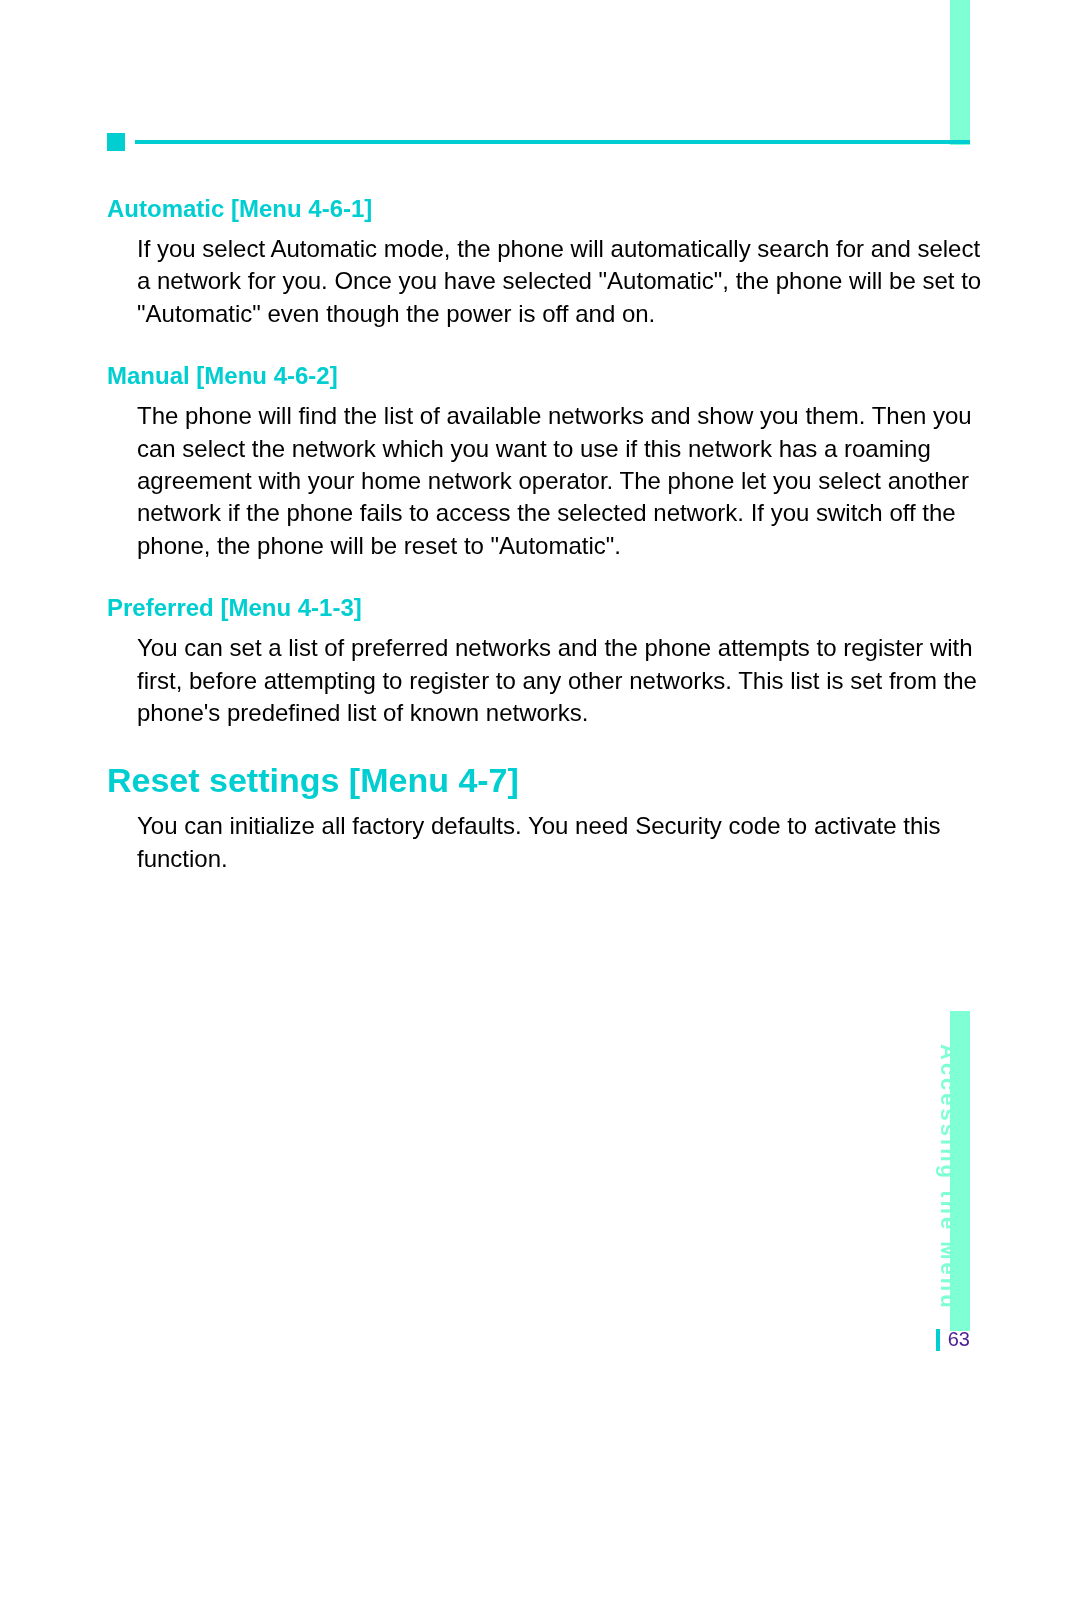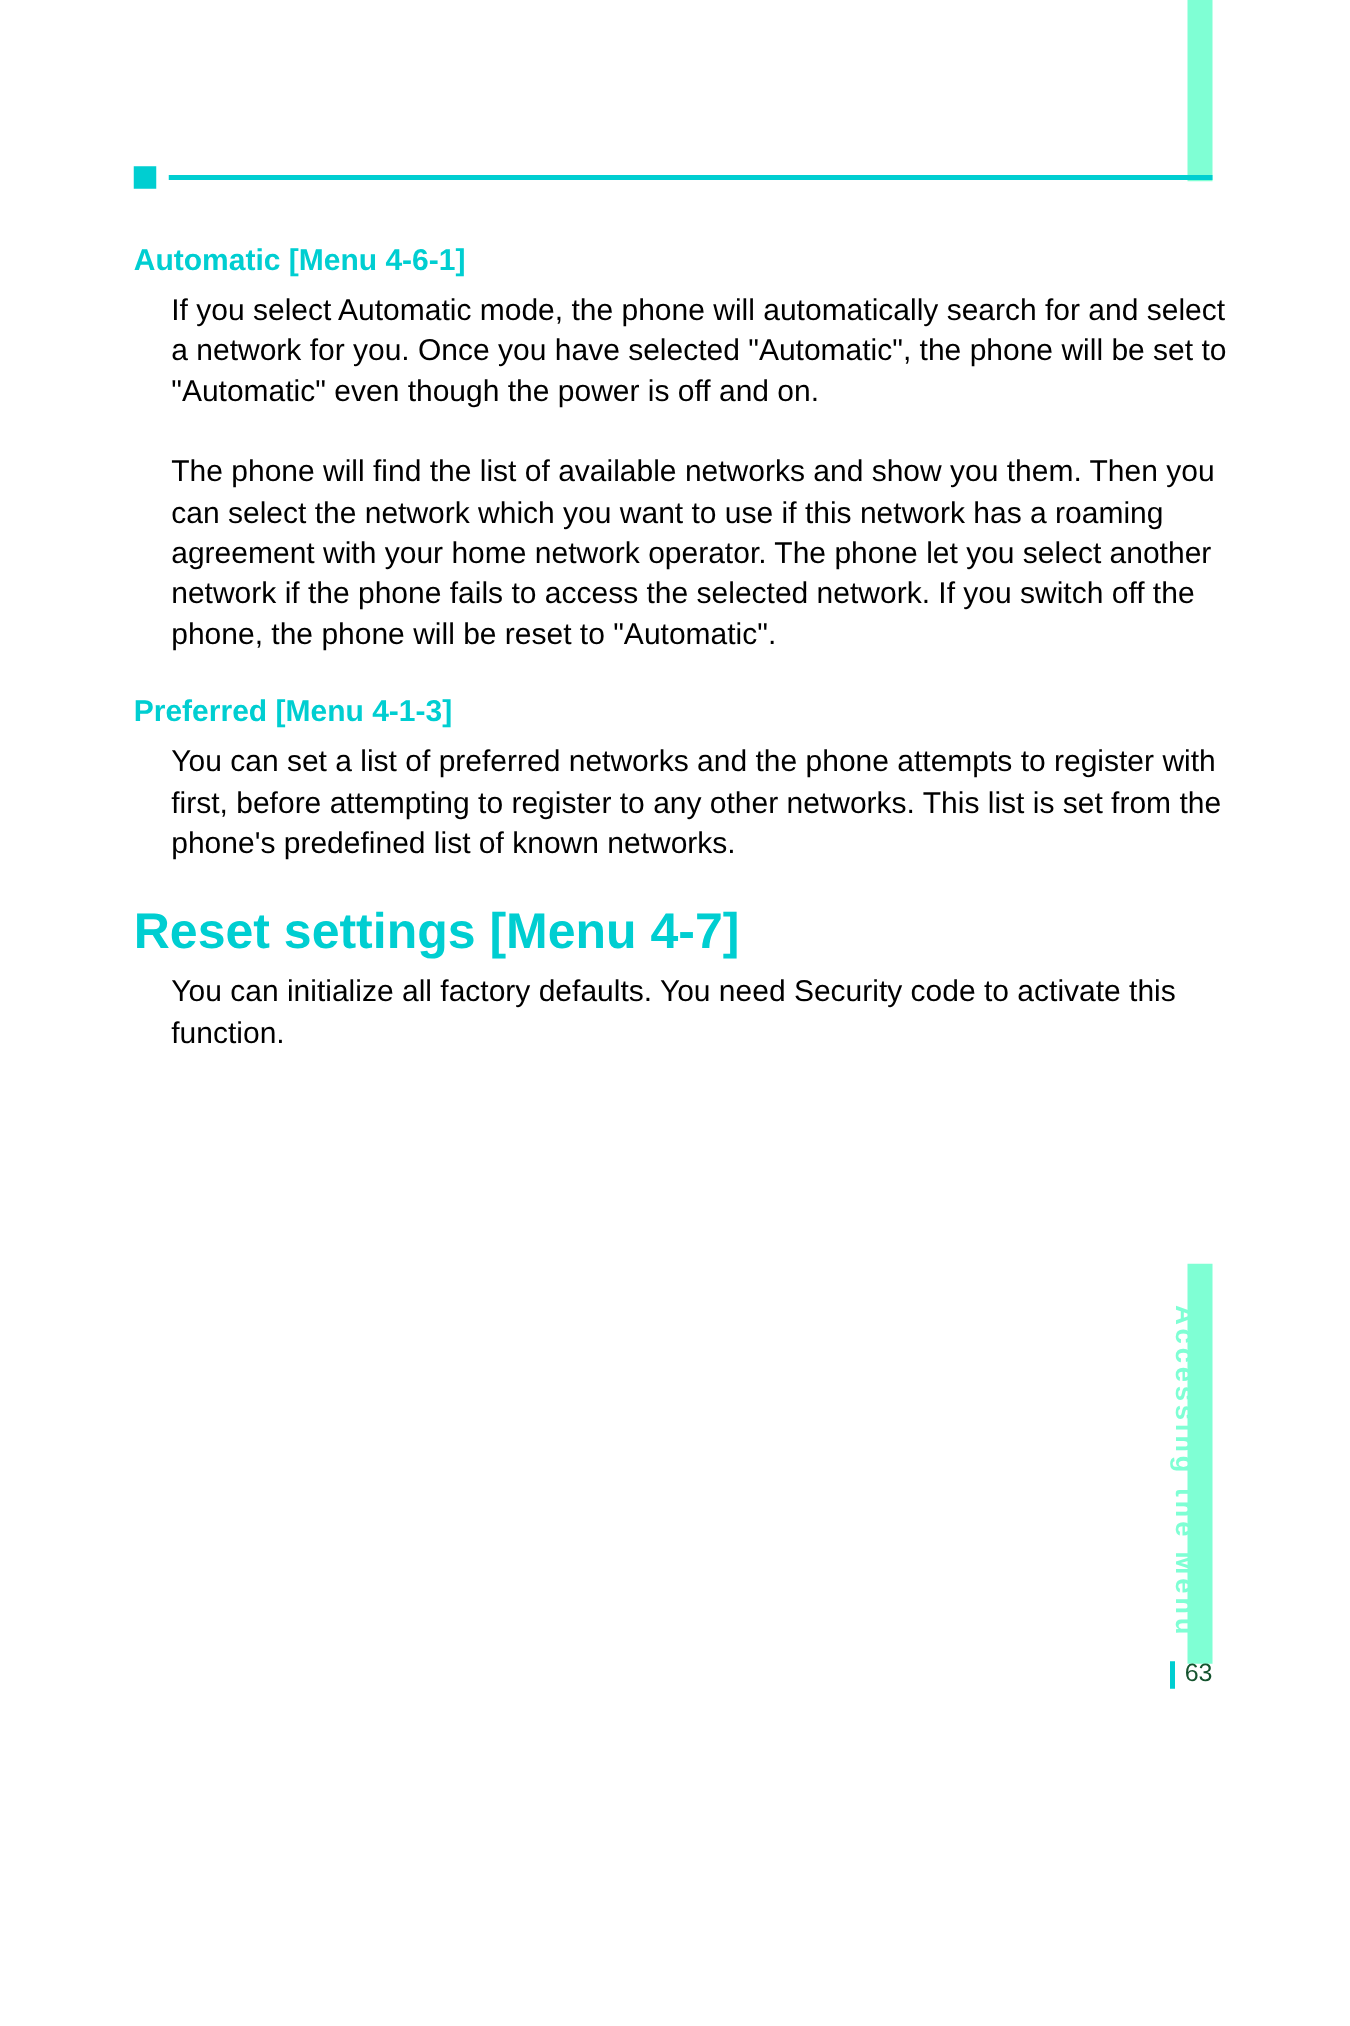--- a/index.html
+++ b/index.html
@@ -74,21 +74,21 @@
     
     .body-text {
       color: #000000;
       font-size: 24px;
       line-height: 1.35;
       margin-left: 30px;
     }
     
     .main-heading {
       color: #00CED1;
-      font-size: 40px;
+      font-size: 34px;
       font-weight: bold;
       margin-bottom: 10px;
       margin-top: 10px;
     }
     
     .side-tab-text {
       position: absolute;
       right: 119px;
       bottom: 310px;
       color: #7FFFD4;
@@ -118,21 +118,21 @@
     }
     
     .page-number-line {
       width: 4px;
       height: 22px;
       background: #00CED1;
       margin-right: 8px;
     }
     
     .page-number {
-      color: #14532d;
+      color: #4c1d95;
       font-size: 20px;
     }
   </style>
 </head>
 <body>
 
 <div class="page-container">
 
   <div class="top-tab"></div>
 
@@ -142,20 +142,21 @@
   </div>
 
   <div class="content">
 
     <div class="section">
       <div class="sub-heading">Automatic [Menu 4-6-1]</div>
       <div class="body-text">If you select Automatic mode, the phone will automatically search for and select a network for you. Once you have selected "Automatic", the phone will be set to "Automatic" even though the power is off and on.</div>
     </div>
 
     <div class="section">
+      <div class="sub-heading">Manual [Menu 4-6-2]</div>
       <div class="body-text">The phone will find the list of available networks and show you them. Then you can select the network which you want to use if this network has a roaming agreement with your home network operator. The phone let you select another network if the phone fails to access the selected network. If you switch off the phone, the phone will be reset to "Automatic".</div>
     </div>
 
     <div class="section">
       <div class="sub-heading">Preferred [Menu 4-1-3]</div>
       <div class="body-text">You can set a list of preferred networks and the phone attempts to register with first, before attempting to register to any other networks. This list is set from the phone's predefined list of known networks.</div>
     </div>
 
     <div class="section">
       <div class="main-heading">Reset settings [Menu 4-7]</div>

